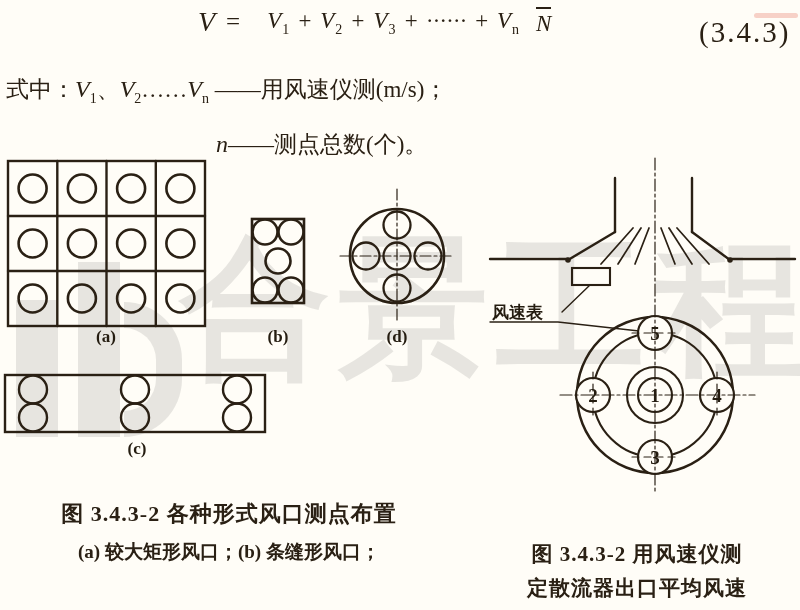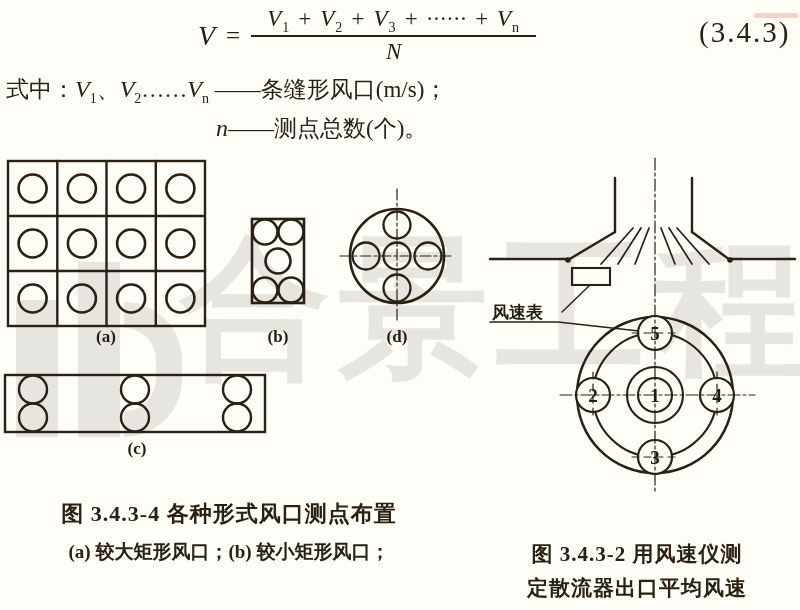--- a/index.html
+++ b/index.html
@@ -14,30 +14,30 @@
   .wm-logo{left:6px;top:262px;width:180px;height:175px;opacity:.11;z-index:0;}
   .wm-logo .bar1{position:absolute;left:10px;top:38px;width:42px;height:137px;background:#2e2e2e;}
   .wm-logo .bar2{position:absolute;left:72px;top:0;width:42px;height:175px;background:#2e2e2e;}
   .wm-logo .arc{position:absolute;left:118px;top:40px;width:58px;height:135px;
                 border:26px solid #2e2e2e;border-left:none;border-radius:0 60px 60px 0;box-sizing:border-box;}
   .red-smudge{left:754px;top:13px;width:44px;height:5px;background:#e4604a;opacity:.28;border-radius:3px;z-index:3;}
   
   .formula{left:198px;top:6px;display:flex;align-items:center;gap:11px;z-index:2;}
   .f-lhs{font-style:italic;font-size:28px;}
   .f-eq{font-size:25px;}
-  .frac{display:inline-flex;flex-direction:column;align-items:center;}
+  .frac{display:inline-flex;flex-direction:row;align-items:center;}
   .num{font-size:23px;padding:0 16px 3px;letter-spacing:1px;white-space:nowrap;}
   .num i,.den i{font-style:italic;}
   .den{border-top:2px solid #2a2014;align-self:stretch;text-align:center;
        font-size:23px;padding-top:2px;}
   .eq-no{left:699px;top:16px;font-size:29px;letter-spacing:2px;z-index:2;}
   sub{font-size:14px;line-height:0;}
   
   .where1{left:6px;top:74px;font-size:23px;z-index:2;white-space:nowrap;}
-  .where2{left:216px;top:113px;font-size:23px;z-index:2;white-space:nowrap;}
+  .where2{left:216px;top:129px;font-size:23px;z-index:2;white-space:nowrap;}
   .where1 i,.where2 i{font-style:italic;font-size:24px;}
   
   .fig-left{left:0;top:155px;z-index:2;}
   .fig-right{left:488px;top:150px;z-index:2;}
   svg{display:block;}
   svg text{font-family:"Liberation Serif","DejaVu Serif",serif;font-weight:bold;fill:#241c10;}
   .lab{font-size:17px;}
   .pt{font-size:19px;}
   .meter{font-size:17px;}
   
@@ -62,21 +62,21 @@
 <div class="abs formula">
   <span class="f-lhs">V</span>
   <span class="f-eq">=</span>
   <span class="frac">
     <span class="num"><i>V</i><sub>1</sub><i> + V</i><sub>2</sub><i> + V</i><sub>3</sub><i> + ······ + V</i><sub>n</sub></span>
     <span class="den"><i>N</i></span>
   </span>
 </div>
 <div class="abs eq-no">(3.4.3)</div>
 
-<div class="abs where1"><span>式中：</span><i>V</i><sub>1</sub><span>、</span><i>V</i><sub>2</sub><span>……</span><i>V</i><sub>n</sub><span> ——条缝形风口(m/s)；</span></div>
+<div class="abs where1"><span>式中：</span><i>V</i><sub>1</sub><span>、</span><i>V</i><sub>2</sub><span>……</span><i>V</i><sub>n</sub><span> ——用风速仪测(m/s)；</span></div>
 <div class="abs where2"><i>n</i><span>——测点总数(个)。</span></div>
 
 <svg class="abs fig-left" width="470" height="310" viewBox="0 0 470 310">
   <g stroke="#2a2014" fill="none" stroke-linecap="round">
 
     <g stroke-width="2.4">
       <rect x="8" y="6" width="197" height="165"></rect>
       <line x1="57.3" y1="6" x2="57.3" y2="171"></line>
       <line x1="106.5" y1="6" x2="106.5" y2="171"></line>
       <line x1="155.8" y1="6" x2="155.8" y2="171"></line>
@@ -188,19 +188,19 @@
   </g>
   <text class="meter" x="4" y="168">风速表</text>
   <text class="pt" x="167" y="190" text-anchor="middle">5</text>
   <text class="pt" x="105" y="252" text-anchor="middle">2</text>
   <text class="pt" x="167" y="252" text-anchor="middle">1</text>
   <text class="pt" x="229" y="252" text-anchor="middle">4</text>
   <text class="pt" x="167" y="314" text-anchor="middle">3</text>
 </svg>
 
 <div class="abs cap-left">
-  <div class="c1">图 3.4.3-4  各种形式风口测点布置</div>
-  <div class="c2">(a) 较大矩形风口；(b) 较小矩形风口；</div>
+  <div class="c1">图 3.4.3-2  各种形式风口测点布置</div>
+  <div class="c2">(a) 较大矩形风口；(b) 条缝形风口；</div>
 </div>
 <div class="abs cap-right">
   <div>图 3.4.3-2  用风速仪测</div>
   <div>定散流器出口平均风速</div>
 </div>
 
 </body></html>

